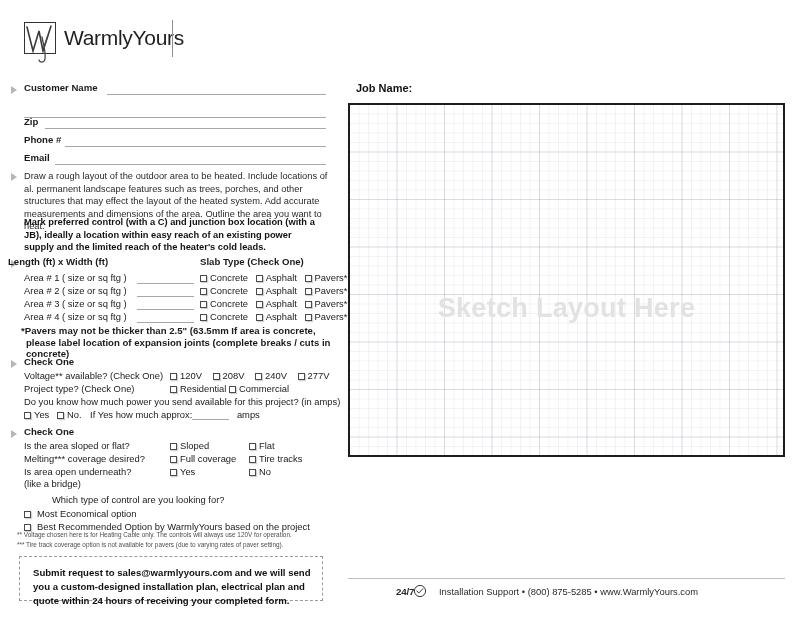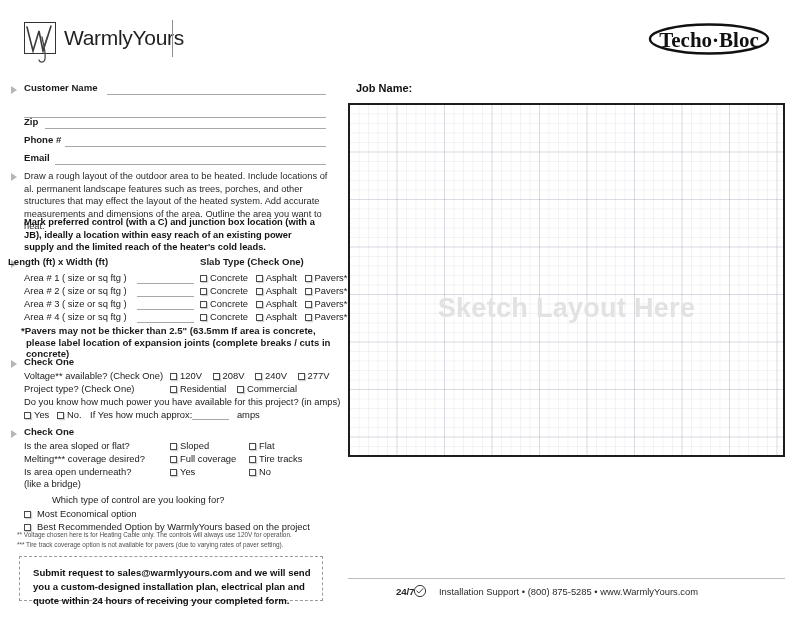--- a/index.html
+++ b/index.html
@@ -144,26 +144,20 @@
   <div class="wy-logo-mark">
     <svg width="40" height="44" viewBox="0 0 40 44">
       <path d="M5 6 L11 30 L17 10 L21 30 L29 5" stroke="#3a3a3a" stroke-width="1.6" fill="none" stroke-linecap="round"></path>
       <path d="M20 16 C22 26, 24 32, 23 38 C22.3 42, 18 42, 17 39" stroke="#4a4a4a" stroke-width="1.3" fill="none" stroke-linecap="round"></path>
       <path d="M26 14 L22 26" stroke="#4a4a4a" stroke-width="1.2" fill="none"></path>
     </svg>
   </div>
   <div class="wy-logo-text">WarmlyYours</div>
   <div class="header-divider"></div>
 
-  <div class="tb-logo">
-    <svg width="122" height="36" viewBox="0 0 122 36">
-      <ellipse cx="61" cy="18" rx="59" ry="14.5" fill="none" stroke="#111" stroke-width="2.4"></ellipse>
-      <text x="61" y="25.5" text-anchor="middle" font-family="'Liberation Serif', serif" font-size="21" font-weight="bold" fill="#111">Techo·Bloc</text>
-    </svg>
-  </div>
 </div>
 
 <div class="left-col">
 
   <div class="tri" style="top:8px;"></div>
   <div class="lbl b" style="left:24px; top:4px;">Customer Name</div>
   <div class="rule" style="left:107px; top:16px; width:219px;"></div>
   <div class="rule" style="left:24px; top:39px; width:302px;"></div>
 
   <div class="lbl b" style="left:24px; top:38px;">Zip</div>
@@ -233,24 +227,24 @@
   <div class="row" style="left:170px; top:292px;">
     <span class="opt"><span class="cb"></span><span>120V</span></span>
     <span class="opt" style="margin-left:8px;"><span class="cb"></span><span>208V</span></span>
     <span class="opt" style="margin-left:8px;"><span class="cb"></span><span>240V</span></span>
     <span class="opt" style="margin-left:8px;"><span class="cb"></span><span>277V</span></span>
   </div>
 
   <div class="row" style="left:24px; top:305px;">Project type? (Check One)</div>
   <div class="row" style="left:170px; top:305px;">
     <span class="opt"><span class="cb"></span><span>Residential</span></span>
-    <span class="opt" style="margin-left:8px;"><span class="cb"></span><span>Commercial</span></span>
-  </div>
-
-  <div class="row" style="left:24px; top:318px;">Do you know how much power you have available for this project? (in amps)</div>
+    <span class="opt" style=""><span class="cb"></span><span>Commercial</span></span>
+  </div>
+
+  <div class="row" style="left:24px; top:318px;">Do you know how much power you send available for this project? (in amps)</div>
 
   <div class="row" style="left:24px; top:331px;">
     <span class="opt"><span class="cb"></span><span>Yes</span></span>
     <span class="opt" style="margin-left:5px;"><span class="cb"></span><span>No.</span></span>
     <span class="opt" style="margin-left:6px;">If Yes how much approx:</span>
     <span class="opt" style="margin-left:42px;">amps</span>
   </div>
   <div class="rule" style="left:192px; top:341px; width:37px;"></div>
 
   <div class="tri" style="top:352px;"></div>

